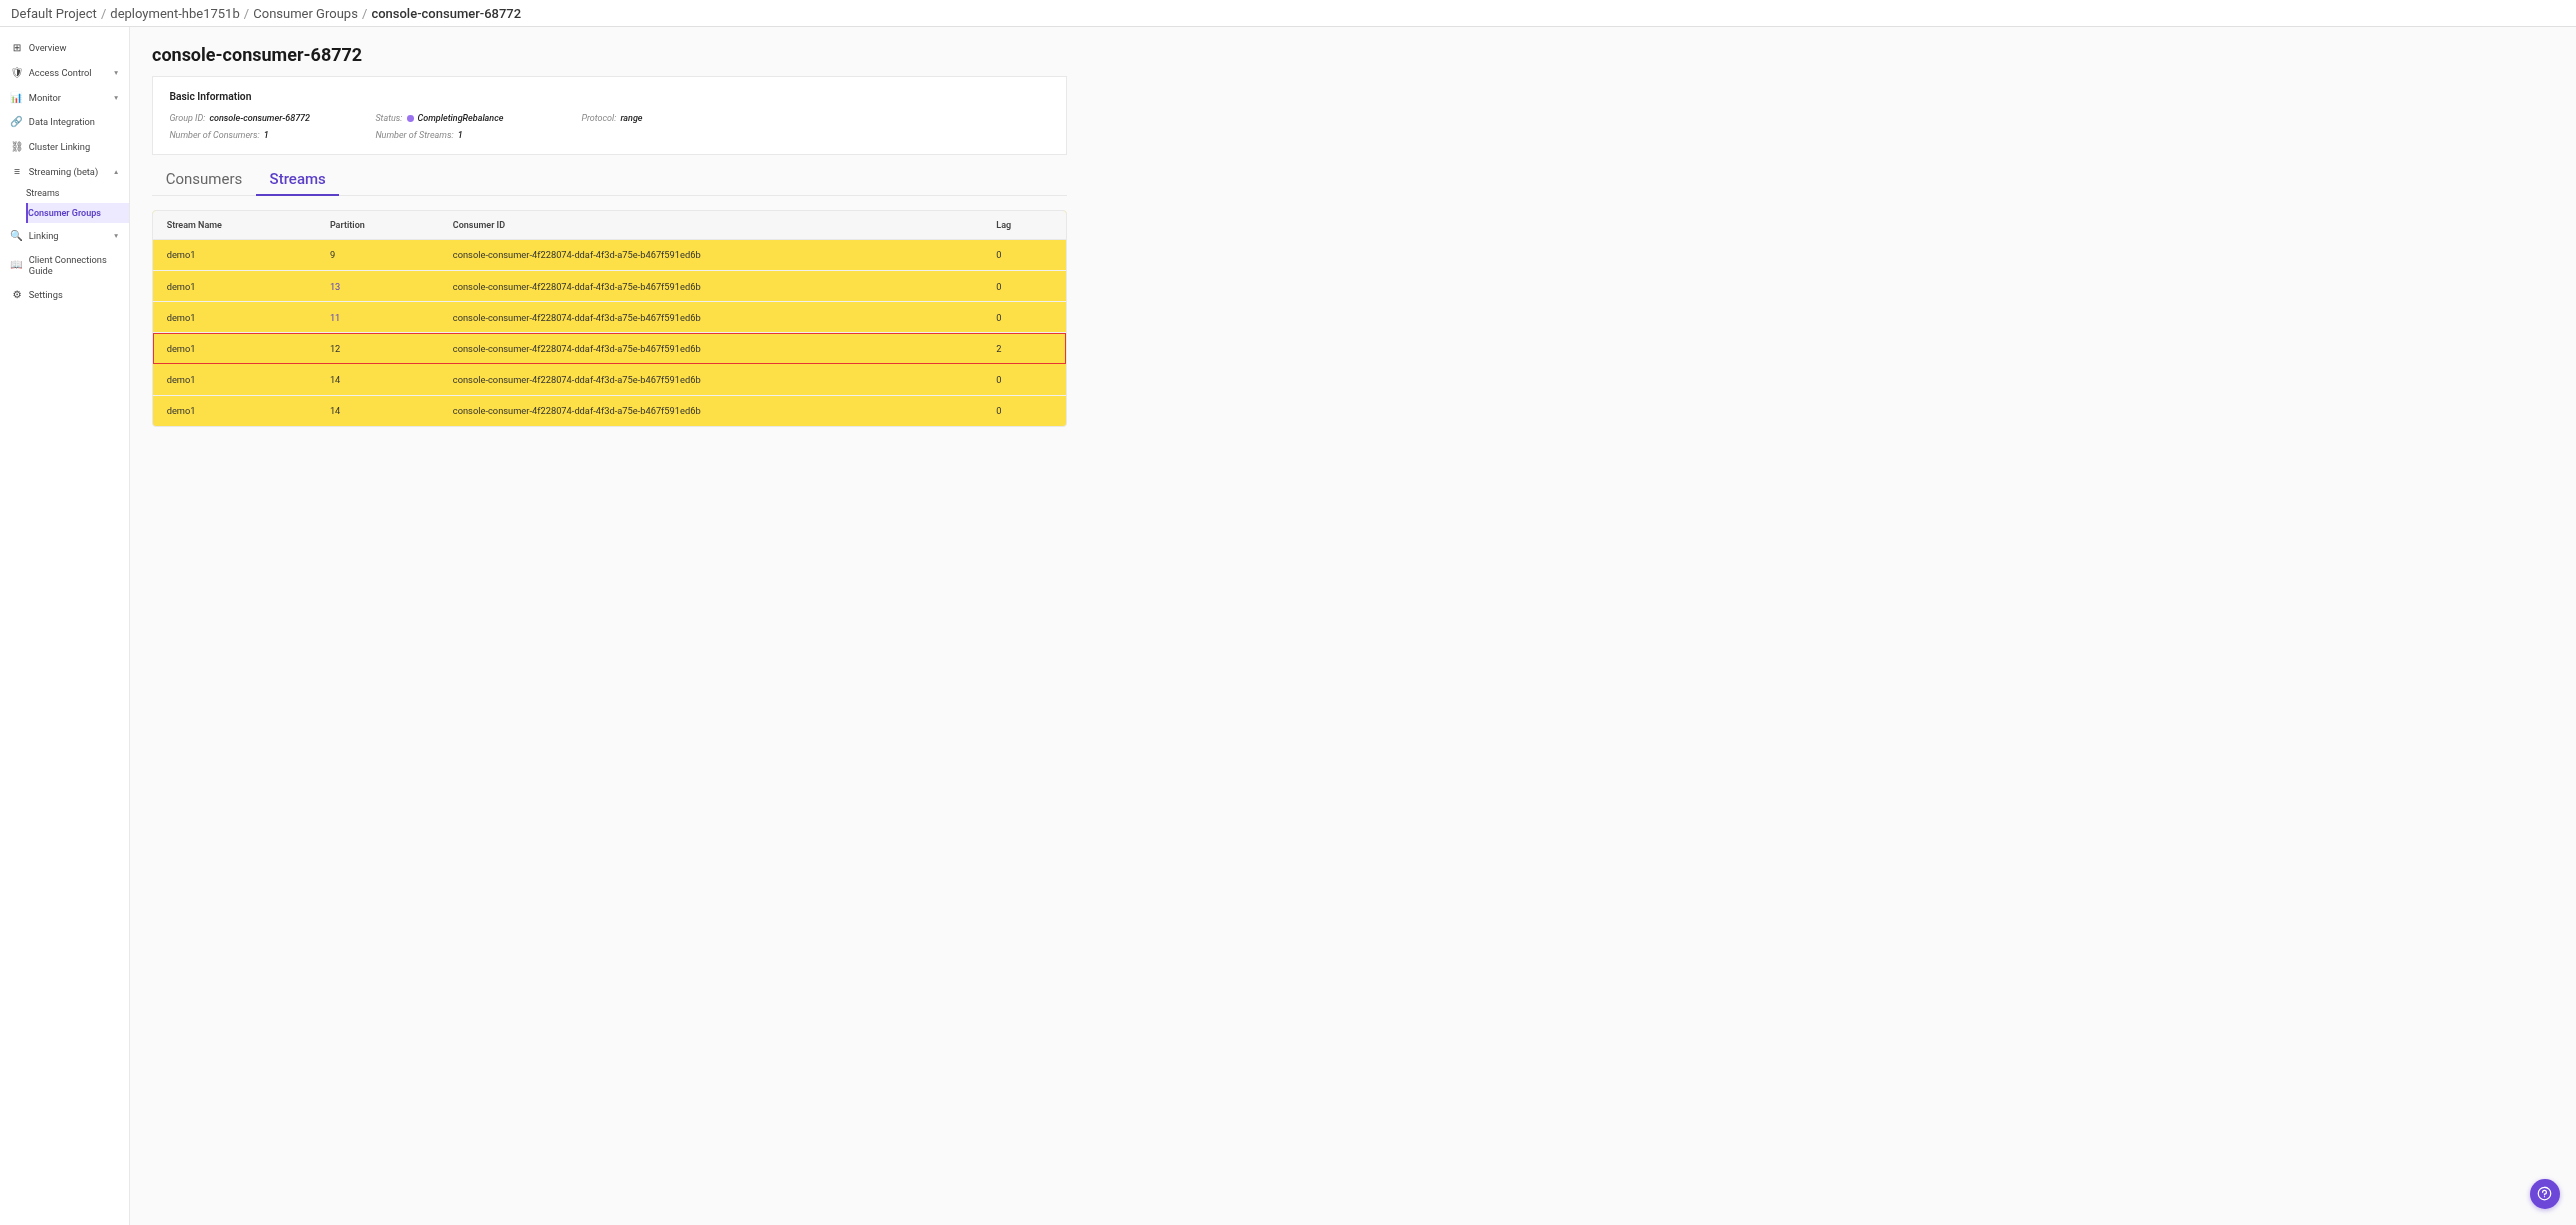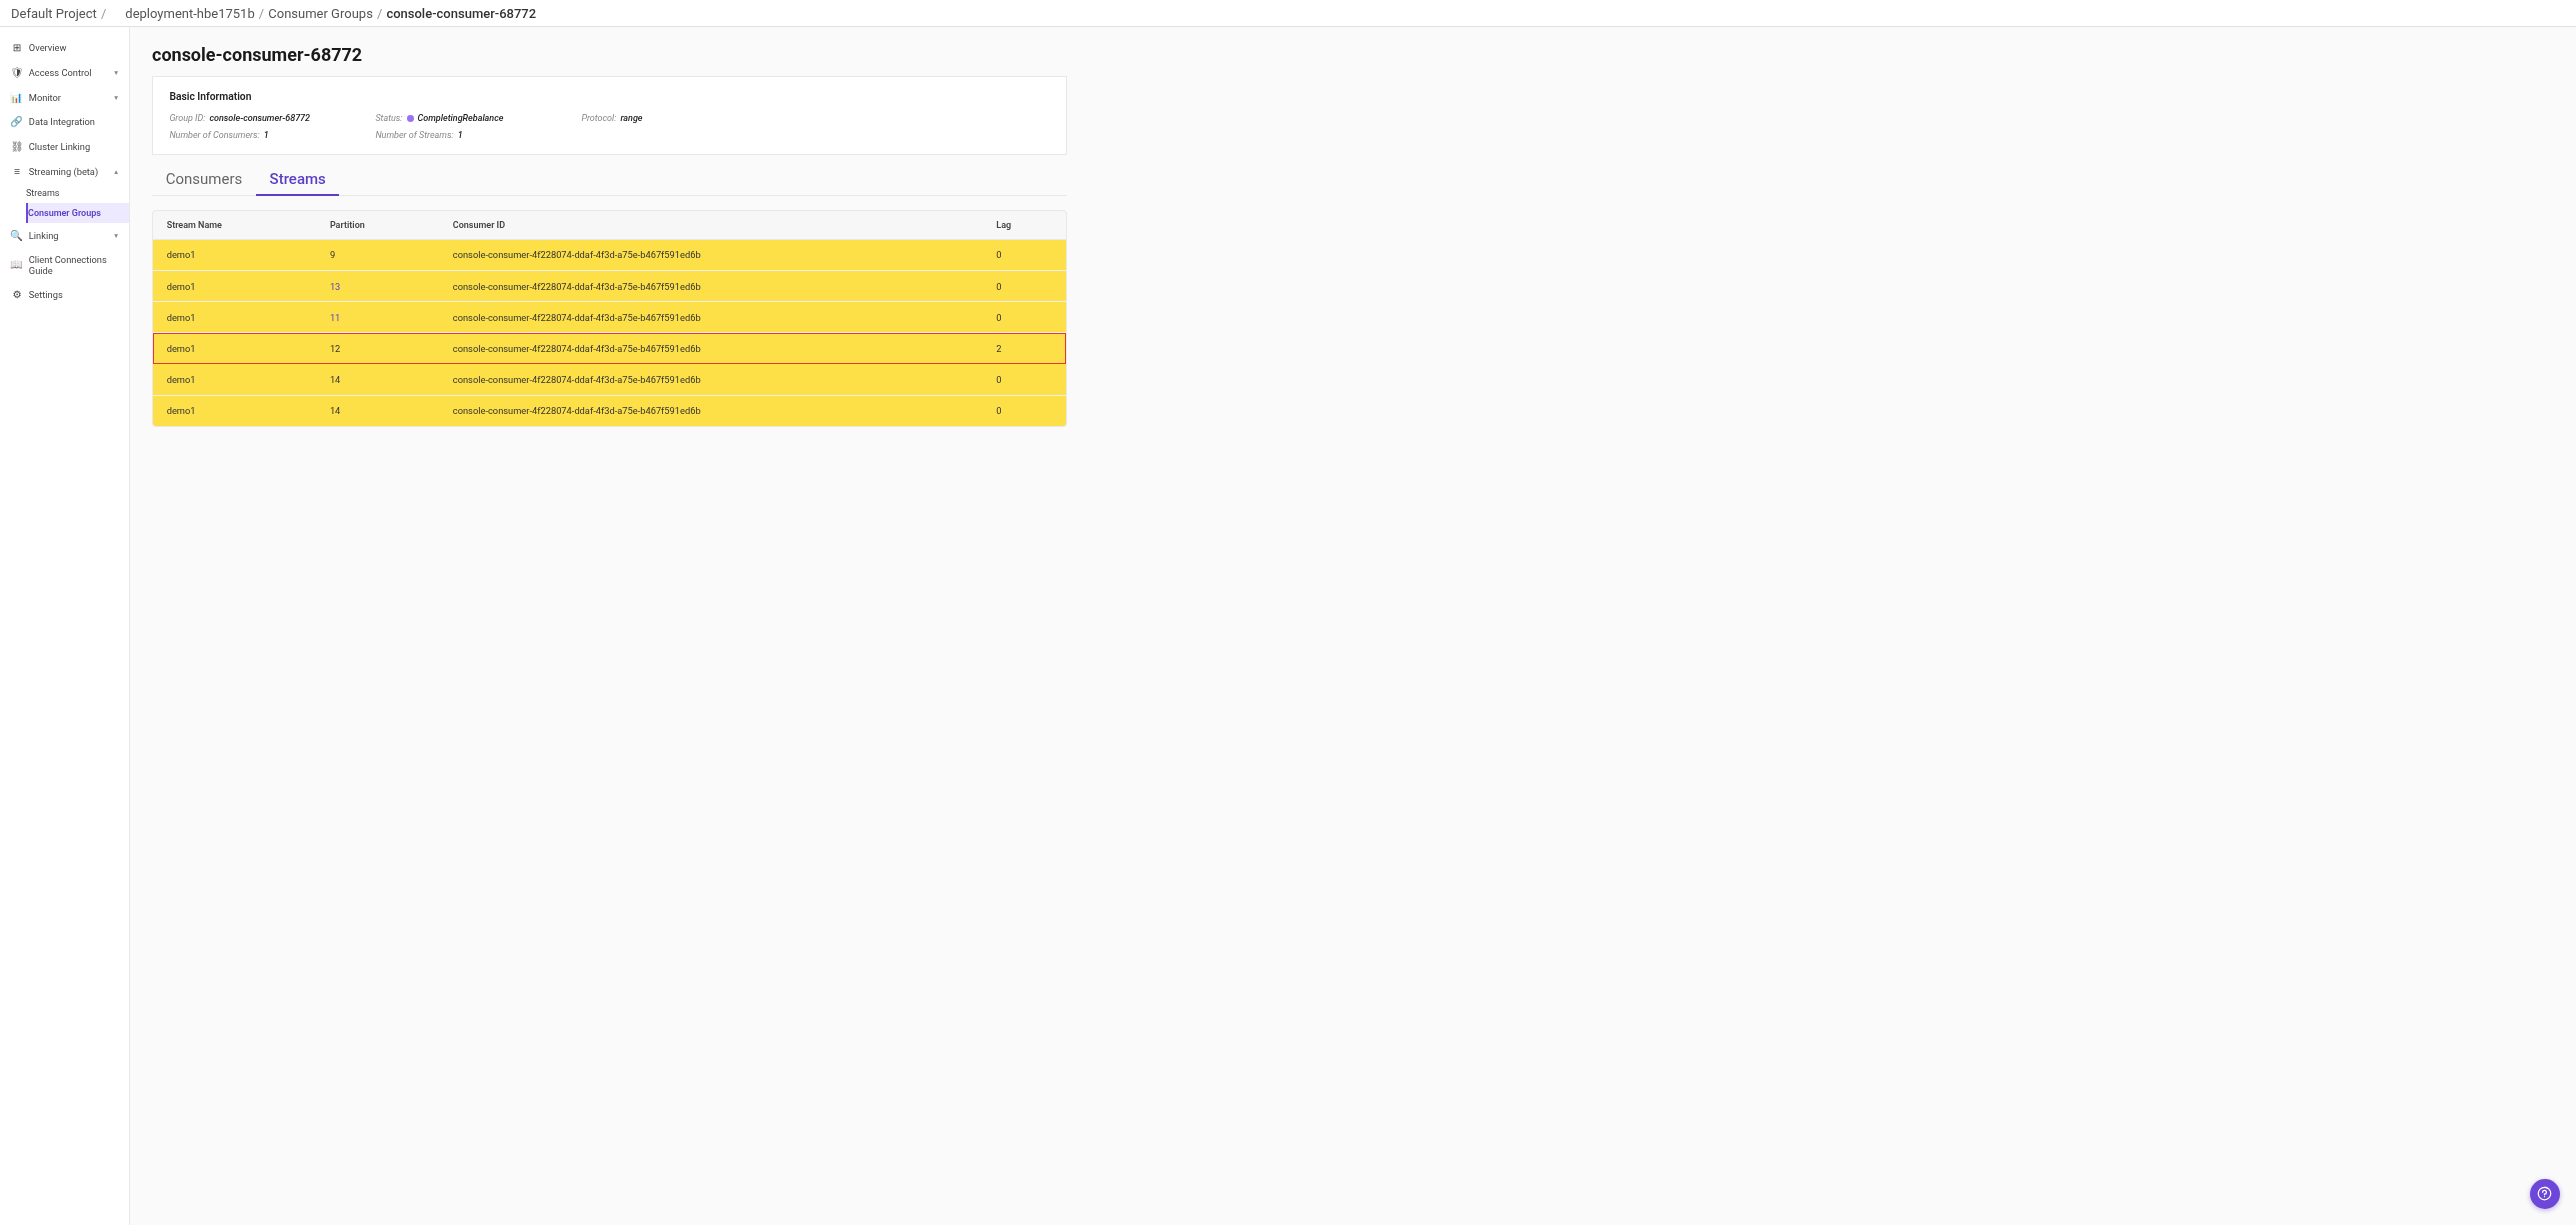--- a/index.html
+++ b/index.html
@@ -61,21 +61,21 @@
     .help-btn { position: fixed; bottom: 16.4px; right: 16.4px; width: 30px; height: 30px; border-radius: 50%; background: #6c47d8; display: flex; align-items: center; justify-content: center; cursor: pointer; box-shadow: 0 1.4px 5.5px rgba(108,71,216,0.4); }
     .help-btn svg { width: 15px; height: 15px; fill: white; }
   </style>
 </head>
 <body>
 
 <div class="topbar">
   <nav class="breadcrumb">
     <span style="cursor:pointer;color:#555;">Default Project</span>
     <span class="sep">/</span>
-    <span style="cursor:pointer;color:#555;margin-left:15px;">deployment-hbe1751b</span>
+    <span style="cursor:pointer;color:#555;">deployment-hbe1751b</span>
     <span class="sep">/</span>
     <span style="cursor:pointer;color:#555;">Consumer Groups</span>
     <span class="sep">/</span>
     <span class="current">console-consumer-68772</span>
   </nav>
 </div>
 
 <div class="layout">
 
   <aside class="sidebar">

